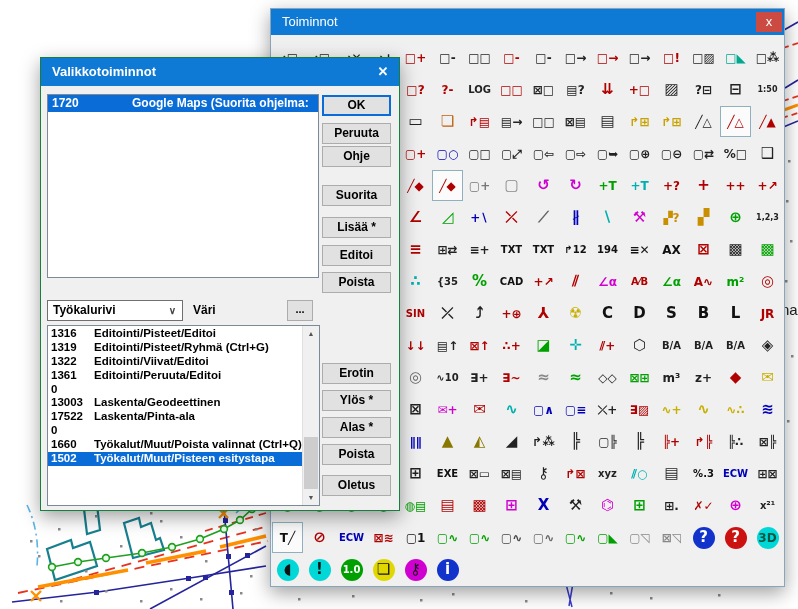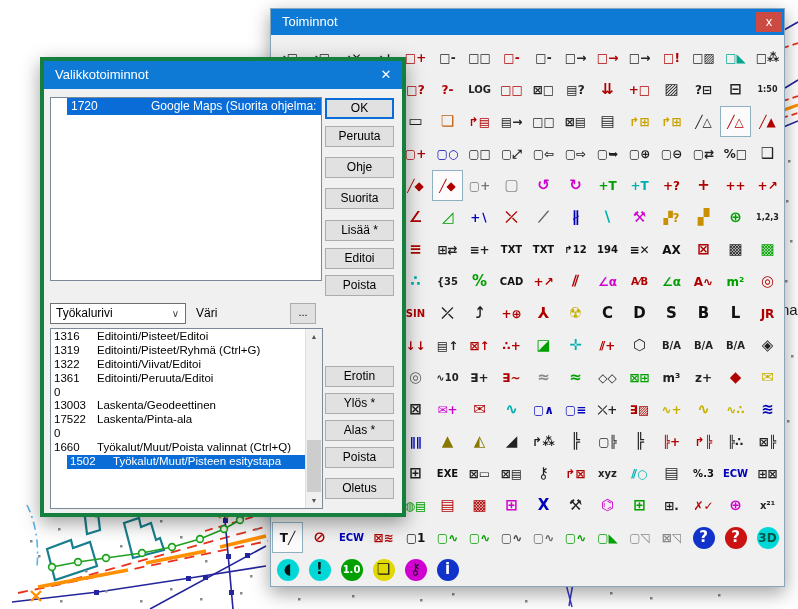--- a/index.html
+++ b/index.html
@@ -4,21 +4,21 @@
 <style>
   html,body{margin:0;padding:0;background:#fff;}
   #stage{position:relative;width:798px;height:609px;overflow:hidden;
          font-family:"Liberation Sans",sans-serif;background:#fff;}
 
   
   .dlg{position:absolute;background:#f0f0f0;box-shadow:0 6px 18px rgba(0,0,0,.38);}
   .titlebar{position:absolute;left:0;top:0;right:0;height:26px;background:#0e7ad6;
             color:#fff;font-size:13px;line-height:26px;padding-left:11px;box-sizing:border-box;}
   #toiminnot{left:270px;top:8px;width:513px;height:577px;border:1px solid #88a6bb;}
-  #valikko{left:40px;top:57px;width:358px;height:452px;border:4px solid #15803d;z-index:5;}
+  #valikko{left:40px;top:57px;width:358px;height:452px;border:1px solid #15803d;z-index:5;font-weight:bold;}
   #valikko .titlebar{height:28px;line-height:28px;}
   .closeX{position:absolute;top:0;right:0;width:32px;height:28px;color:#fff;
           text-align:center;line-height:28px;font-size:13px;cursor:default;}
   #toiminnot .closeX{top:3px;right:2px;width:26px;height:20px;line-height:20px;
           background:#cb4a42;}
 
   
   #icon-grid{position:absolute;left:0;top:26px;display:grid;
              grid-template-columns:repeat(16,32px);grid-auto-rows:32px;
              padding:7px 0 0 1px;}
@@ -34,21 +34,21 @@
   .btn{position:absolute;left:281px;width:69px;height:21px;background:#e1e1e1;
        border:1px solid #acacac;font-size:12px;color:#000;text-align:center;
        line-height:19px;box-sizing:border-box;}
   .btn.focus{border:1px solid #0a6cd6;box-shadow:inset 0 0 0 1px #0a6cd6;}
   .listbox{position:absolute;background:#fff;border:1px solid #7a8a99;box-sizing:border-box;
            overflow:hidden;font-size:12px;}
   #top-list{left:6px;top:36px;width:272px;height:184px;}
   #bottom-list{left:6px;top:267px;width:273px;height:181px;}
   .lrow{display:flex;height:17px;line-height:17px;color:#000;}
   .lrow .lid{width:84px;padding-left:4px;box-sizing:border-box;flex:none;}
-  .lrow.sel{background:#0a6cd6;color:#fff;margin-left:16px;}
+  .lrow.sel{background:#0a6cd6;color:#fff;}
   #bottom-list .lrow{height:13.9px;line-height:13.9px;font-size:11.5px;}
   #bottom-list .lrow .lid{width:46px;padding-left:3px;}
   #bottom-list .rows{position:absolute;left:0;top:1px;right:17px;bottom:0;}
   .sbar{position:absolute;top:0;right:0;bottom:0;width:16px;background:#f0f0f0;
         border-left:1px solid #dfdfdf;}
   .sbtn{position:absolute;left:0;width:16px;height:15px;color:#555;font-size:7px;
         text-align:center;line-height:15px;}
   .sbtn.up{top:0;} .sbtn.down{bottom:0;}
   .sthumb{position:absolute;left:1px;right:1px;bottom:16px;height:52px;background:#cdcdcd;}
   #combo{position:absolute;left:6px;top:242px;width:136px;height:21px;background:#fff;
@@ -865,21 +865,21 @@
 
     <div class="listbox" id="top-list">
         <div class="lrow sel">
           <span class="lid">1720</span>
           <span>Google Maps (Suorita ohjelma: https://maps.g</span>
         </div>
       </div>
 
     <div class="btn focus" style="top:37px">OK</div>
     <div class="btn" style="top:65px">Peruuta</div>
-    <div class="btn" style="top:96px">Ohje</div>
+    <div class="btn" style="top:88px">Ohje</div>
     <div class="btn" style="top:127px">Suorita</div>
     <div class="btn" style="top:159px">Lisää *</div>
     <div class="btn" style="top:187px">Editoi</div>
     <div class="btn" style="top:214px">Poista</div>
 
     <div id="combo">
       <span>Työkalurivi</span>
       <span class="chev">∨</span>
     </div>
     <div id="vari-label">Väri</div>

